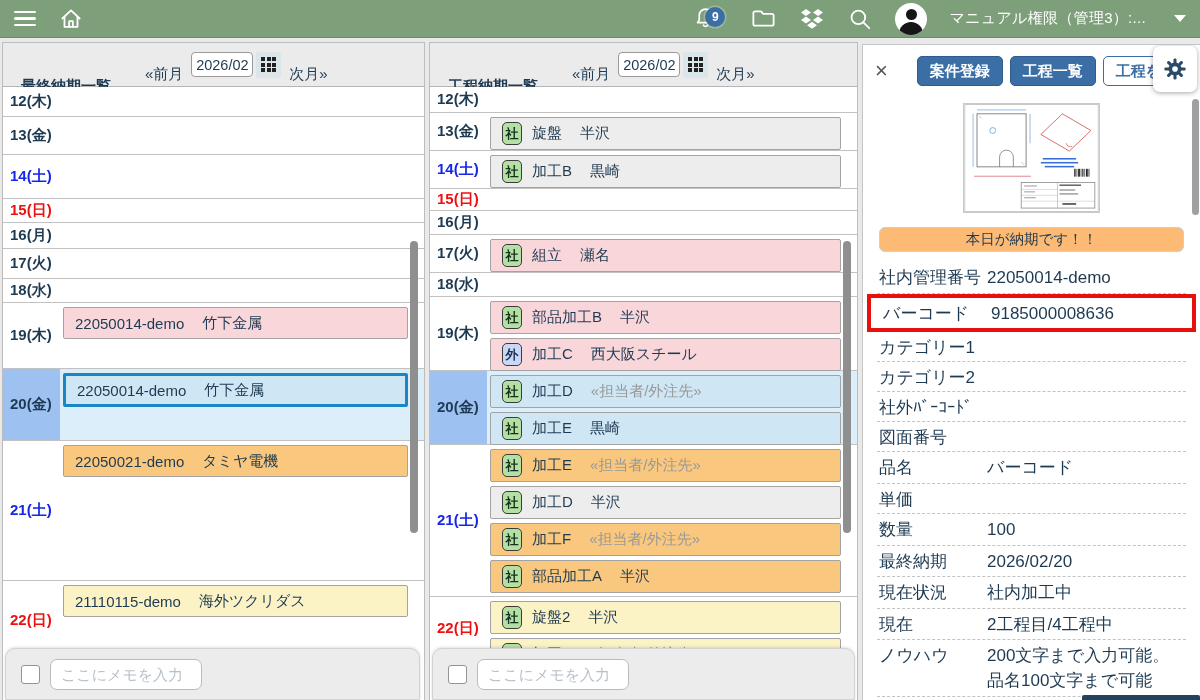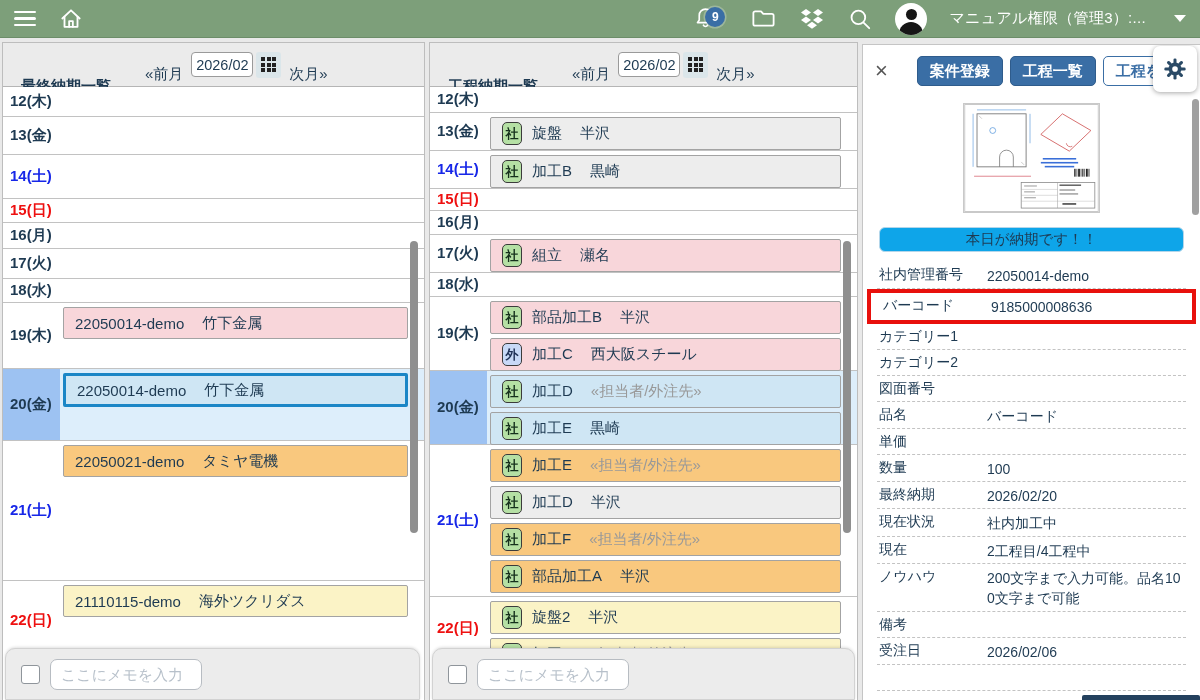--- a/index.html
+++ b/index.html
@@ -84,26 +84,26 @@
   .btn { height:30px; border-radius:5px; font-size:15px; font-weight:bold; padding:0 12px;
     display:flex; align-items:center; cursor:pointer; white-space:nowrap; margin-left:7px; }
   .btn.primary { background:var(--c-primary,#3a6ea5); color:#fff; border:1px solid #2f5c8c; }
   .btn.outline { background:#fff; color:var(--c-primary,#3a6ea5); border:1.5px solid var(--c-primary,#3a6ea5); padding-right:28px; }
   .gear-card { position:absolute; right:3px; top:1px; width:44px; height:46px; background:#fff; border-radius:7px;
     box-shadow:0 1px 5px rgba(0,0,0,.35); display:flex; align-items:center; justify-content:center; cursor:pointer; z-index:3; }
 
   .thumb-wrap { display:flex; justify-content:center; margin-top:10px; }
   .thumb { width:137px; height:110px; border:1px solid #c9c9c9; background:#fff; cursor:pointer; }
 
-  .banner { margin:14px 16px 0 16px; height:25px; background:#0ea5e9; border:1px solid #b3d6ea; border-radius:6px;
+  .banner { margin:14px 16px 0 16px; height:25px; background:#fdba74; border:1px solid #b3d6ea; border-radius:6px;
     display:flex; align-items:center; justify-content:center; font-size:14.5px; color:#1e3a52; }
 
   .fields { margin-top:10px; padding:0 14px; }
   .field-row { display:flex; min-height:26px; align-items:flex-start; padding:4px 2px 2px 2px;
-    border-bottom:1px dashed #c3c3c3; font-size:14px; }
+    border-bottom:1px dashed #c3c3c3; font-size:17px; }
   .field-label { flex:0 0 108px; color:#1e3a52; }
   .field-value { flex:1; line-height:1.45; word-break:break-all; }
   .field-row.highlight { border:4px solid var(--c-red,#e8100c); margin:0 -10px; padding:4px 8px 2px 12px; background:#fff; }
   .bottom-bar { position:absolute; right:0; bottom:0; width:118px; height:5px; background:#24415e; border-radius:2px 2px 0 0; }
 </style>
 </head>
 <body>
 
 <div class="topbar">
   <div class="hamburger">
@@ -477,20 +477,24 @@
       </div>
       <div class="field-row">
         <div class="field-label">カテゴリー1</div>
         <div class="field-value"></div>
       </div>
       <div class="field-row">
         <div class="field-label">カテゴリー2</div>
         <div class="field-value"></div>
       </div>
       <div class="field-row">
+        <div class="field-label">社外ﾊﾞｰｺｰﾄﾞ</div>
+        <div class="field-value"></div>
+      </div>
+      <div class="field-row">
         <div class="field-label">図面番号</div>
         <div class="field-value"></div>
       </div>
       <div class="field-row">
         <div class="field-label">品名</div>
         <div class="field-value">バーコード</div>
       </div>
       <div class="field-row">
         <div class="field-label">単価</div>
         <div class="field-value"></div>

